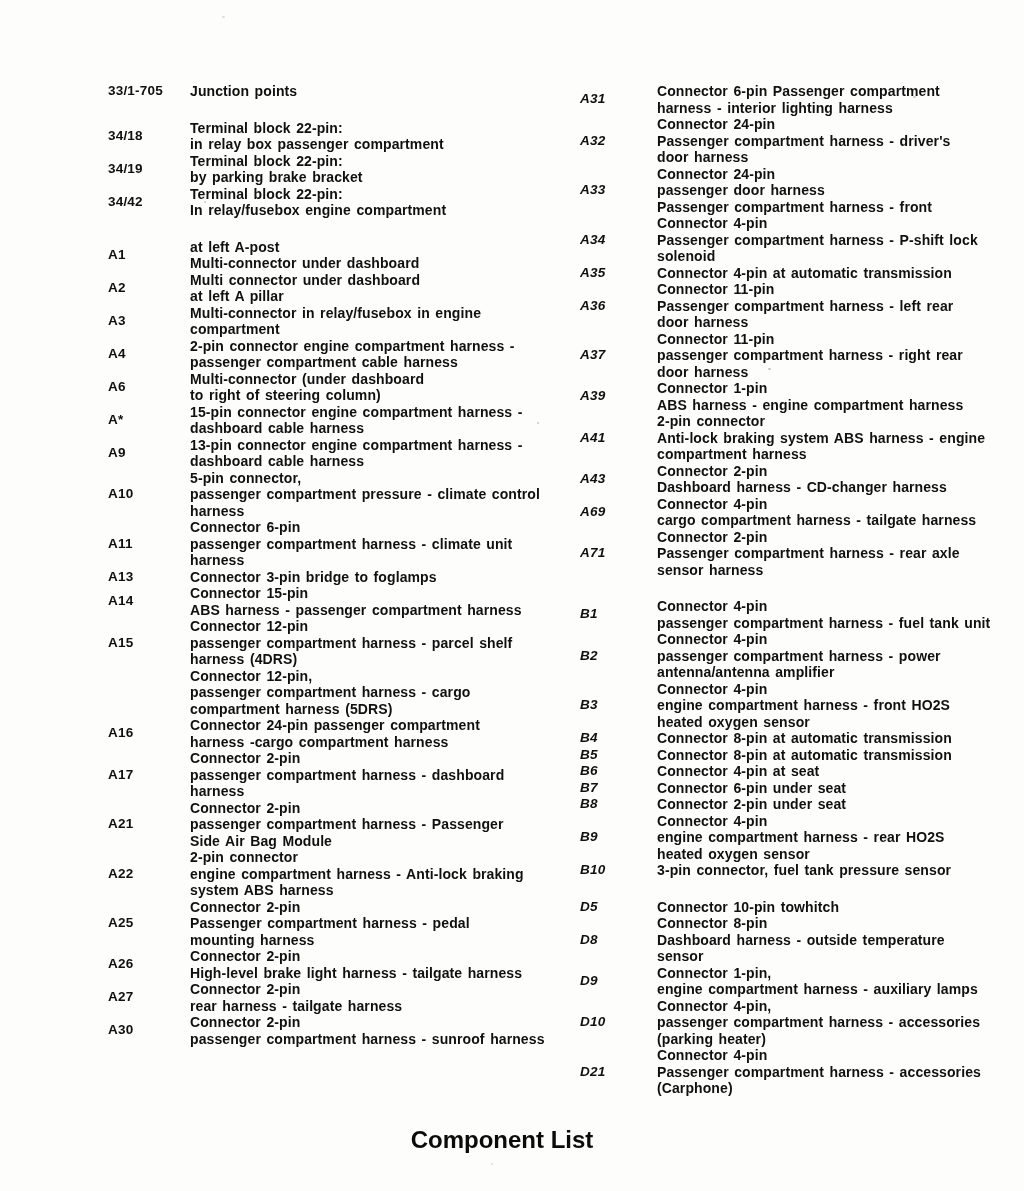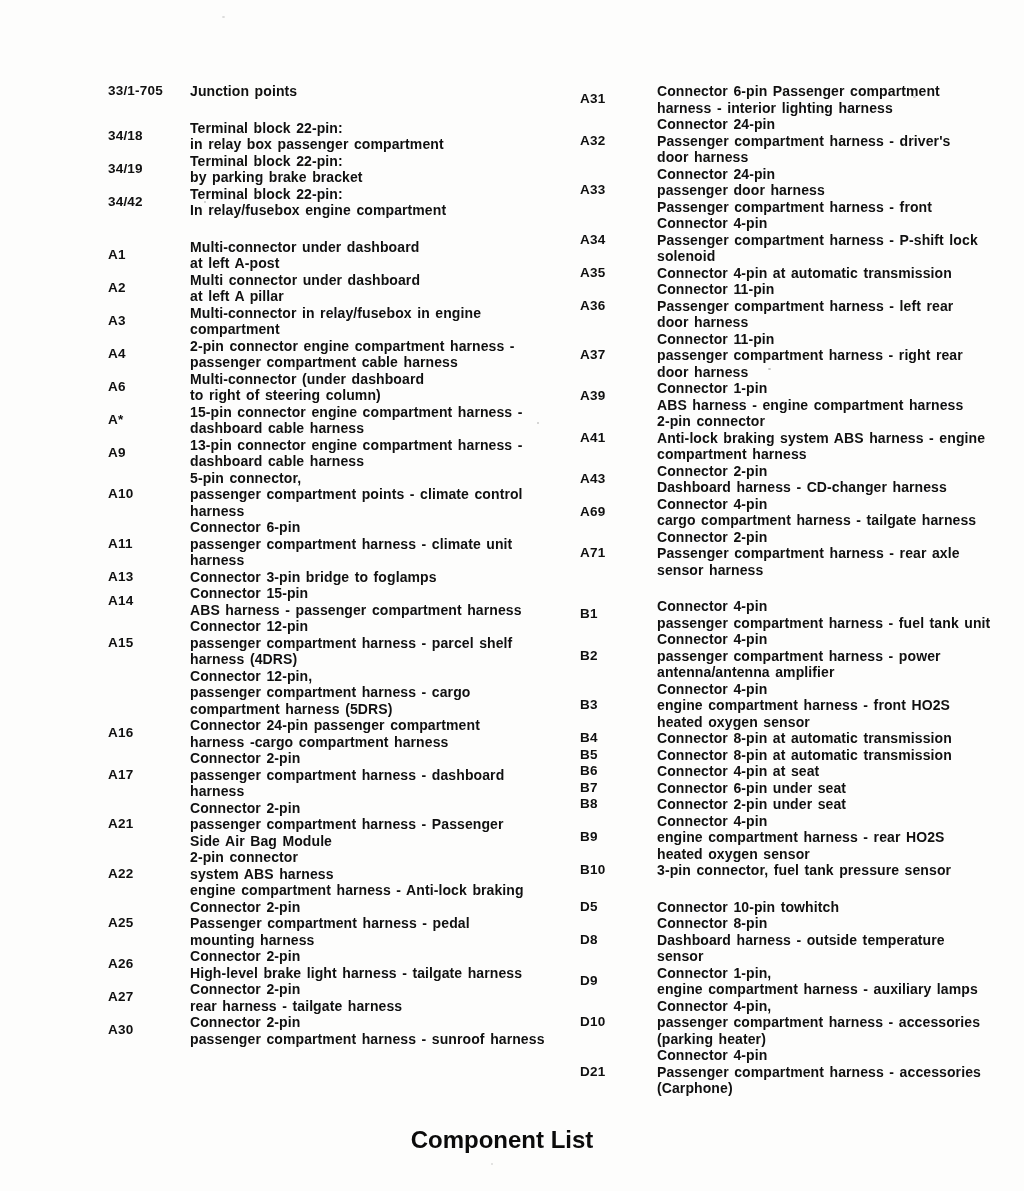--- a/index.html
+++ b/index.html
@@ -35,21 +35,21 @@
 
   .code {
     flex: 0 0 82px;
     width: 82px;
     font-size: 13.5px;
     line-height: 16.5px;
     font-weight: 700;
     letter-spacing: 0.2px;
     white-space: nowrap;
   }
-  .col-right .code { flex-basis: 77px; width: 77px; }
+  .col-right .code { flex-basis: 77px; width: 77px; font-style: italic; }
 
   .desc {
     flex: 1;
     font-size: 14px;
     line-height: 16.5px;
     font-weight: 700;
     letter-spacing: 0.1px;
     word-spacing: 1.5px;
   }
   .desc-line { white-space: nowrap; }
@@ -113,22 +113,22 @@
     <span class="code">34/42</span>
     <div class="desc">
           <div class="desc-line">Terminal block 22-pin:</div>
           <div class="desc-line">In relay/fusebox engine compartment</div>
         </div>
   </div>
 
   <div class="entry gap">
     <span class="code">A1</span>
     <div class="desc">
+          <div class="desc-line">at left A-post</div>
           <div class="desc-line">Multi-connector under dashboard</div>
-          <div class="desc-line">at left A-post</div>
         </div>
   </div>
 
   <div class="entry">
     <span class="code">A2</span>
     <div class="desc">
           <div class="desc-line">Multi connector under dashboard</div>
           <div class="desc-line">at left A pillar</div>
         </div>
   </div>
@@ -170,21 +170,21 @@
     <div class="desc">
           <div class="desc-line">13-pin connector engine compartment harness -</div>
           <div class="desc-line">dashboard cable harness</div>
         </div>
   </div>
 
   <div class="entry">
     <span class="code">A10</span>
     <div class="desc">
           <div class="desc-line">5-pin connector,</div>
-          <div class="desc-line">passenger compartment points - climate control</div>
+          <div class="desc-line">passenger compartment pressure - climate control</div>
           <div class="desc-line">harness</div>
         </div>
   </div>
 
   <div class="entry">
     <span class="code">A11</span>
     <div class="desc">
           <div class="desc-line">Connector 6-pin</div>
           <div class="desc-line">passenger compartment harness - climate unit</div>
           <div class="desc-line">harness</div>
@@ -247,22 +247,22 @@
           <div class="desc-line">Connector 2-pin</div>
           <div class="desc-line">passenger compartment harness - Passenger</div>
           <div class="desc-line">Side Air Bag Module</div>
         </div>
   </div>
 
   <div class="entry">
     <span class="code">A22</span>
     <div class="desc">
           <div class="desc-line">2-pin connector</div>
+          <div class="desc-line">engine compartment harness - Anti-lock braking</div>
           <div class="desc-line">system ABS harness</div>
-          <div class="desc-line">engine compartment harness - Anti-lock braking</div>
         </div>
   </div>
 
 
   <div class="entry">
     <span class="code">A25</span>
     <div class="desc">
           <div class="desc-line">Connector 2-pin</div>
           <div class="desc-line">Passenger compartment harness - pedal</div>
           <div class="desc-line">mounting harness</div>

